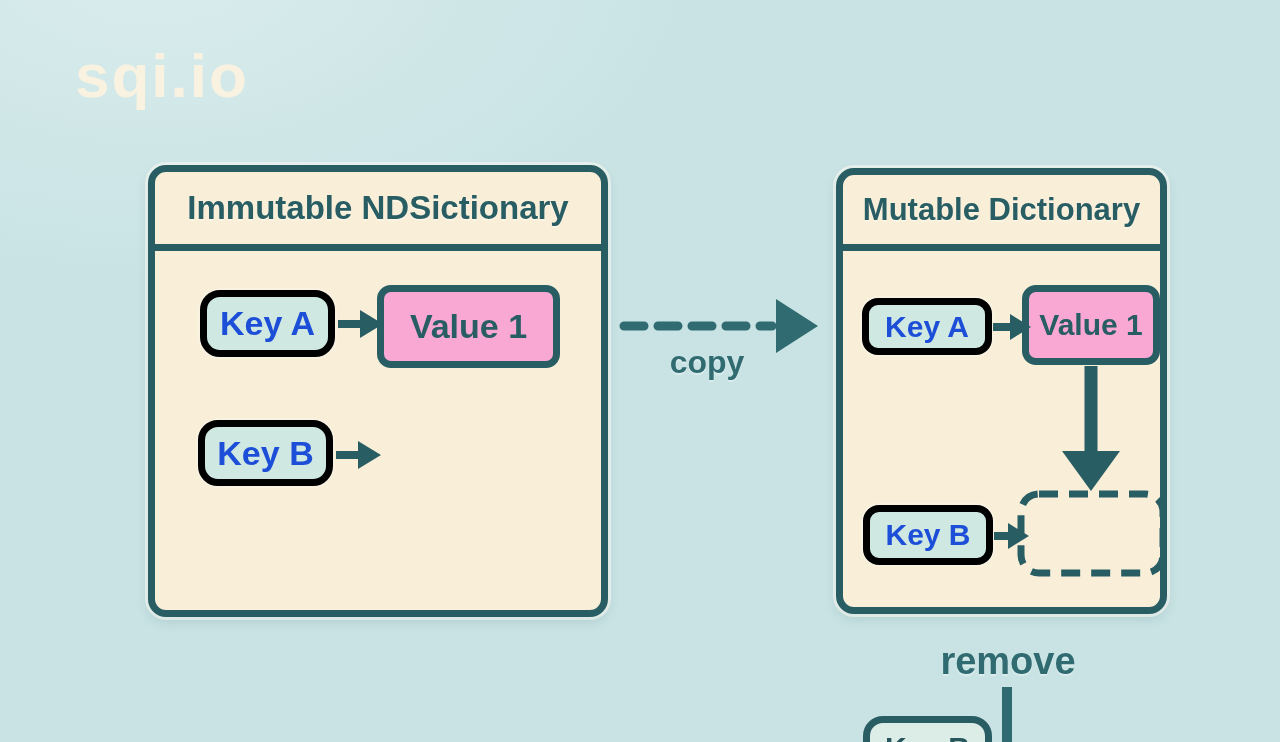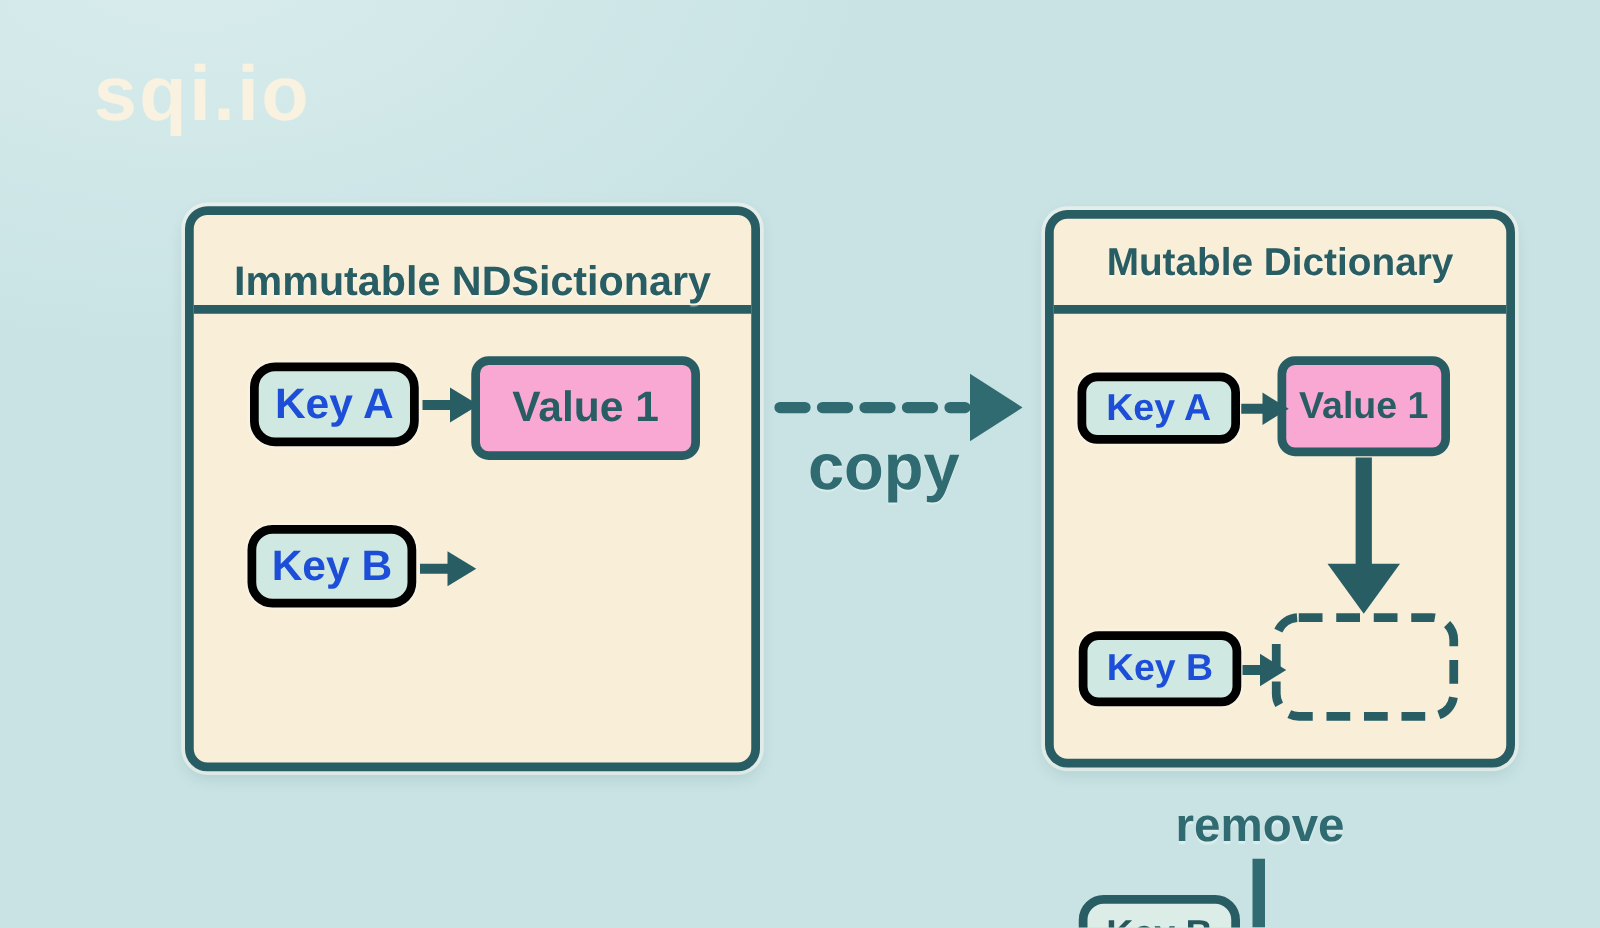--- a/index.html
+++ b/index.html
@@ -15,27 +15,27 @@
     font-size:62px;font-weight:700;letter-spacing:2px;
     color:#f9f2e0;
   }
   .panel{
     position:absolute;box-sizing:border-box;
     background:#f9efd9;
     border:7px solid #295d64;border-radius:18px;
     box-shadow:0 0 0 3px rgba(253,250,242,.55), 0 5px 12px rgba(41,93,100,.16);
   }
   .panel-left{left:148px;top:165px;width:460px;height:452px;}
-  .panel-right{left:836px;top:168px;width:376px;height:446px;}
+  .panel-right{left:836px;top:168px;width:331px;height:446px;}
   .panel-header{
     box-sizing:border-box;width:100%;
     border-bottom:7px solid #295d64;
     display:flex;align-items:center;justify-content:center;
   }
-  .panel-left .panel-header{height:79px;align-items:flex-end;}
+  .panel-left .panel-header{height:79px;}
   .panel-right .panel-header{height:76px;}
   .panel-title{
     font-weight:700;color:#295d64;white-space:nowrap;
     text-shadow:0 2px 1px rgba(255,252,240,.5);
   }
   .panel-left .panel-title{font-size:33px;}
   .panel-right .panel-title{font-size:31px;}
   .pill{
     position:absolute;box-sizing:border-box;
     background:#cfe8e2;border:7px solid #000000;border-radius:20px;
@@ -49,21 +49,21 @@
     display:flex;align-items:center;justify-content:center;
     font-weight:700;color:#295d64;
   }
   .panel-left .pill,.panel-left .valuebox{font-size:34px;}
   .panel-right .pill,.panel-right .valuebox{font-size:30px;}
   .connector-label{
     position:absolute;text-align:center;
     font-weight:700;color:#2f6b70;
     text-shadow:0 2px 1px rgba(255,255,255,.35);
   }
-  .copy-label{left:607px;top:344px;width:200px;font-size:52px;}
+  .copy-label{left:607px;top:344px;width:200px;font-size:32px;}
   .remove-label{left:908px;top:640px;width:200px;font-size:38px;}
   .bottom-pill{
     position:absolute;left:863px;top:716px;width:129px;height:64px;
     box-sizing:border-box;background:#dcede7;
     border:7px solid #295d64;border-radius:20px;
     display:flex;align-items:center;justify-content:center;
     font-size:30px;font-weight:700;color:#28565d;
   }
   .overlay{position:absolute;left:0;top:0;width:1280px;height:742px;pointer-events:none;}
 </style>

